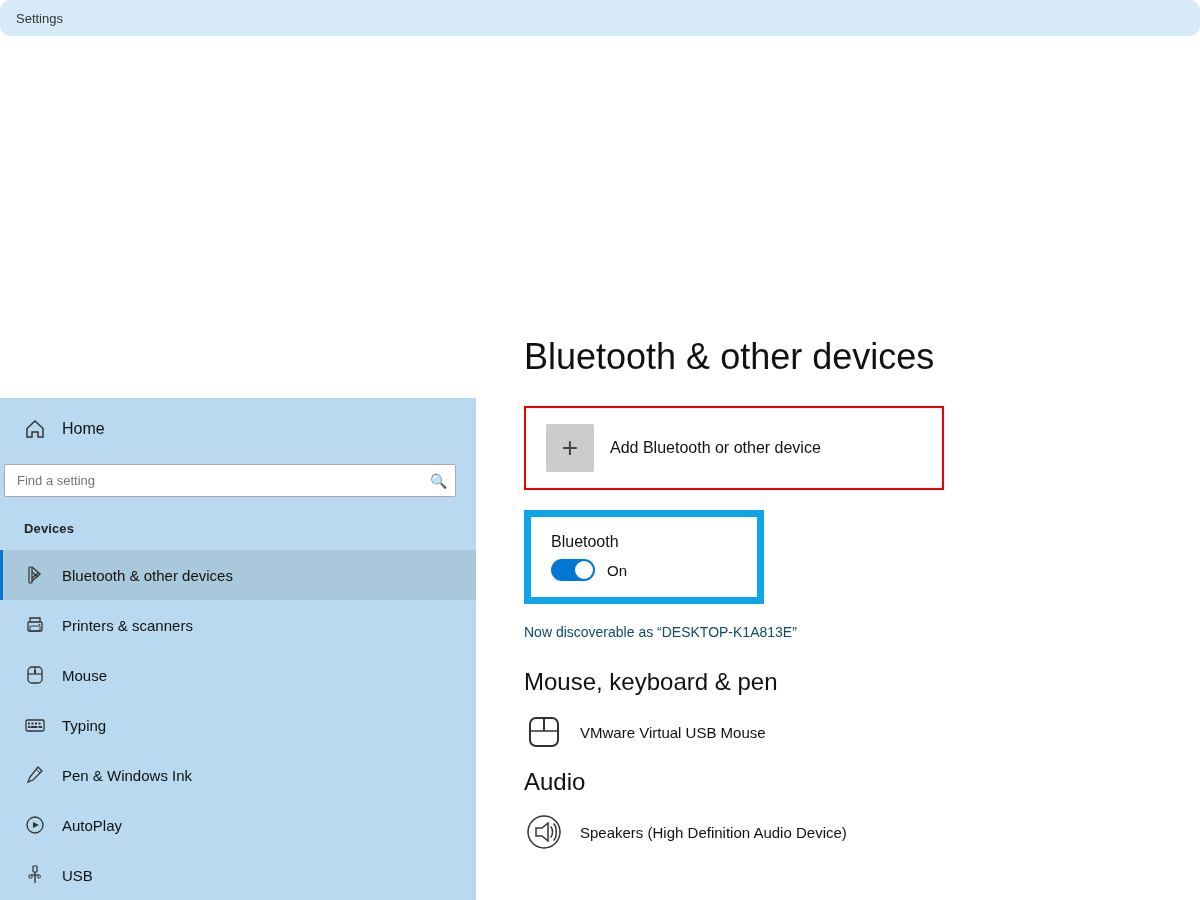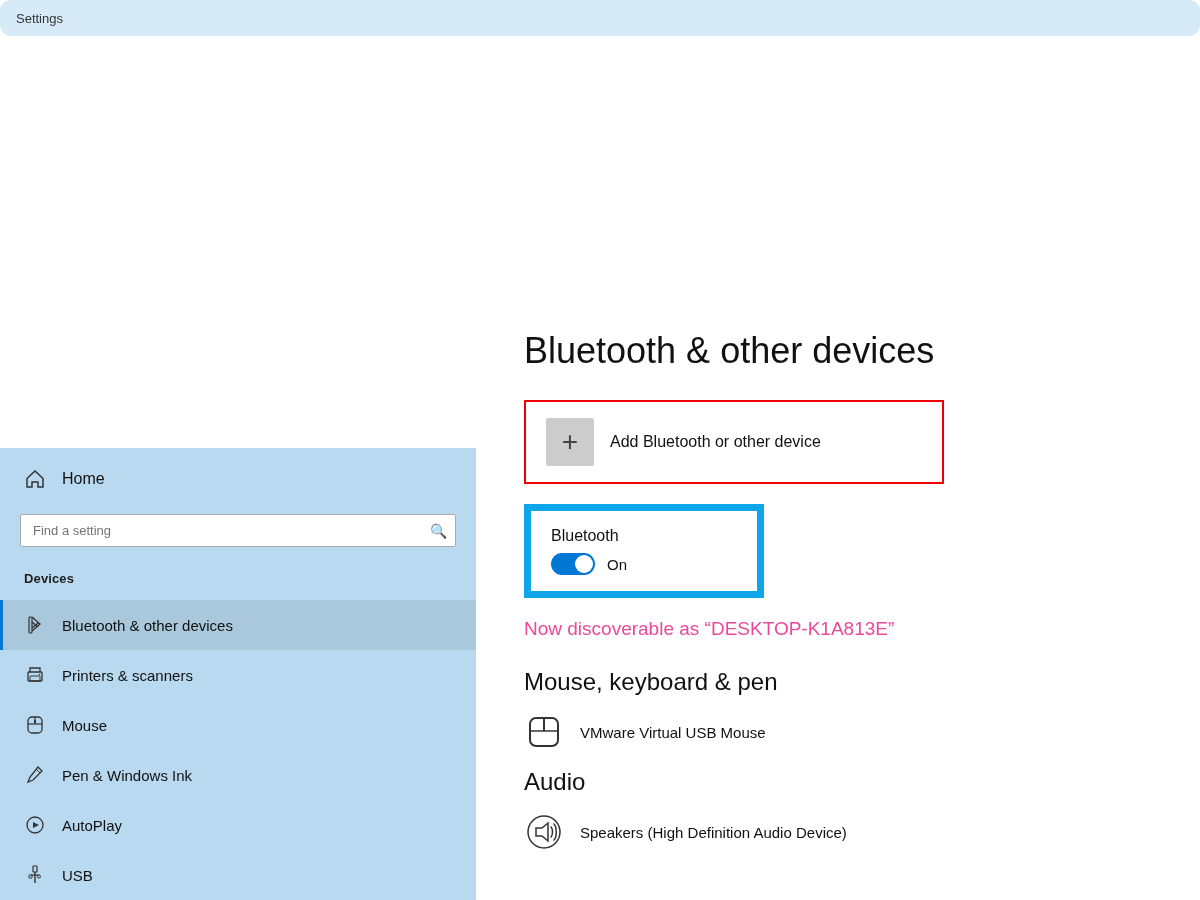--- a/index.html
+++ b/index.html
@@ -49,21 +49,21 @@
       display: flex;
       align-items: center;
       gap: 16px;
       padding: 20px 24px;
       font-size: 16px;
       color: #111;
       cursor: pointer;
     }
 
     .sidebar-search {
-      margin: 4px 20px 16px 20px;
+      margin: 4px 20px 16px 4px;
       position: relative;
     }
     .sidebar-search input {
       width: 100%;
       padding: 8px 36px 8px 12px;
       border: 1px solid #aaa;
       border-radius: 2px;
       background: #fff;
       font-size: 13px;
       outline: none;
@@ -205,22 +205,22 @@
       right: 2px;
       transition: 0.2s;
     }
 
     .toggle-on-label {
       font-size: 15px;
       color: #111;
     }
 
     .discoverable-text {
-      font-size: 19px;
-      color: #ec4899;
+      font-size: 14px;
+      color: #0c4a6e;
       margin-bottom: 28px;
     }
 
     
     .section-heading {
       font-size: 24px;
       font-weight: 300;
       color: #111;
       margin-bottom: 16px;
     }
@@ -308,20 +308,35 @@
         <svg width="20" height="20" viewBox="0 0 20 20">
           <path d="M7 2C4.8 2 3 3.8 3 6V14C3 16.2 4.8 18 7 18H13C15.2 18 17 16.2 17 14V6C17 3.8 15.2 2 13 2H7Z" stroke="#333" stroke-width="1.3" fill="none"></path>
           <line x1="10" y1="2" x2="10" y2="9" stroke="#333" stroke-width="1.2"></line>
           <line x1="3" y1="9" x2="17" y2="9" stroke="#333" stroke-width="1.2"></line>
           <line x1="10" y1="5" x2="10" y2="8" stroke="#333" stroke-width="2"></line>
         </svg>
       </span>
       <span>Mouse</span>
     </div>
 
+    <div class="sidebar-item">
+      <span class="sidebar-icon">
+        <svg width="20" height="20" viewBox="0 0 20 20">
+          <rect x="1" y="5" width="18" height="11" rx="1.5" stroke="#333" stroke-width="1.3" fill="none"></rect>
+          <rect x="3" y="7.5" width="2" height="2" rx="0.3" fill="#333"></rect>
+          <rect x="6.5" y="7.5" width="2" height="2" rx="0.3" fill="#333"></rect>
+          <rect x="10" y="7.5" width="2" height="2" rx="0.3" fill="#333"></rect>
+          <rect x="13.5" y="7.5" width="2" height="2" rx="0.3" fill="#333"></rect>
+          <rect x="3" y="11" width="2" height="2" rx="0.3" fill="#333"></rect>
+          <rect x="5.5" y="11" width="7" height="2" rx="0.3" fill="#333"></rect>
+          <rect x="13.5" y="11" width="3.5" height="2" rx="0.3" fill="#333"></rect>
+        </svg>
+      </span>
+      <span>Typing</span>
+    </div>
 
     <div class="sidebar-item">
       <span class="sidebar-icon">
         <svg width="20" height="20" viewBox="0 0 20 20">
           <path d="M13 2L17 6L8 15L3 17L5 12L13 2Z" stroke="#333" stroke-width="1.3" fill="none"></path>
           <line x1="11" y1="4" x2="15" y2="8" stroke="#333" stroke-width="1"></line>
         </svg>
       </span>
       <span>Pen &amp; Windows Ink</span>
     </div>

